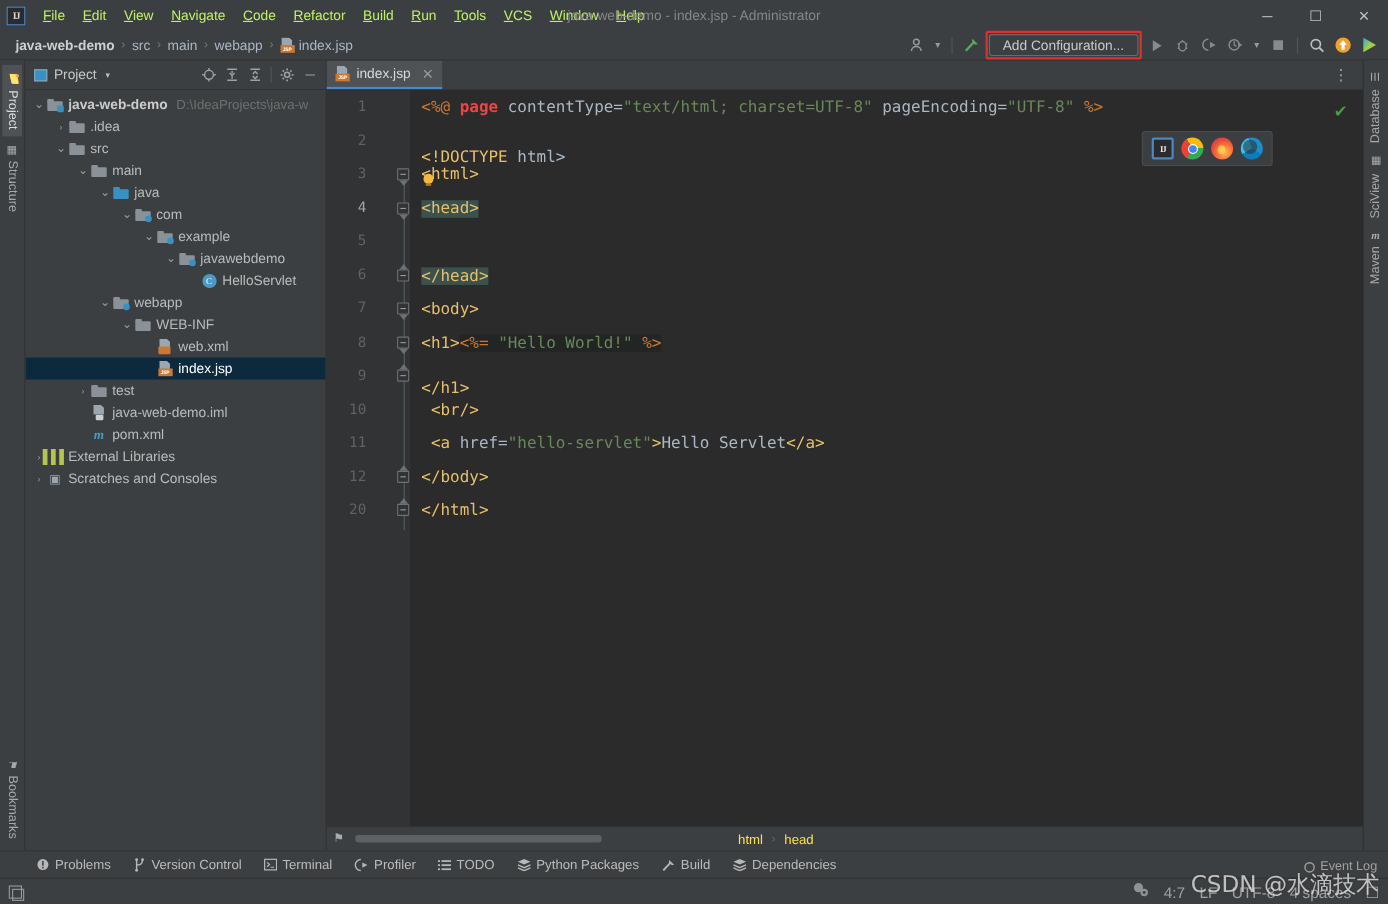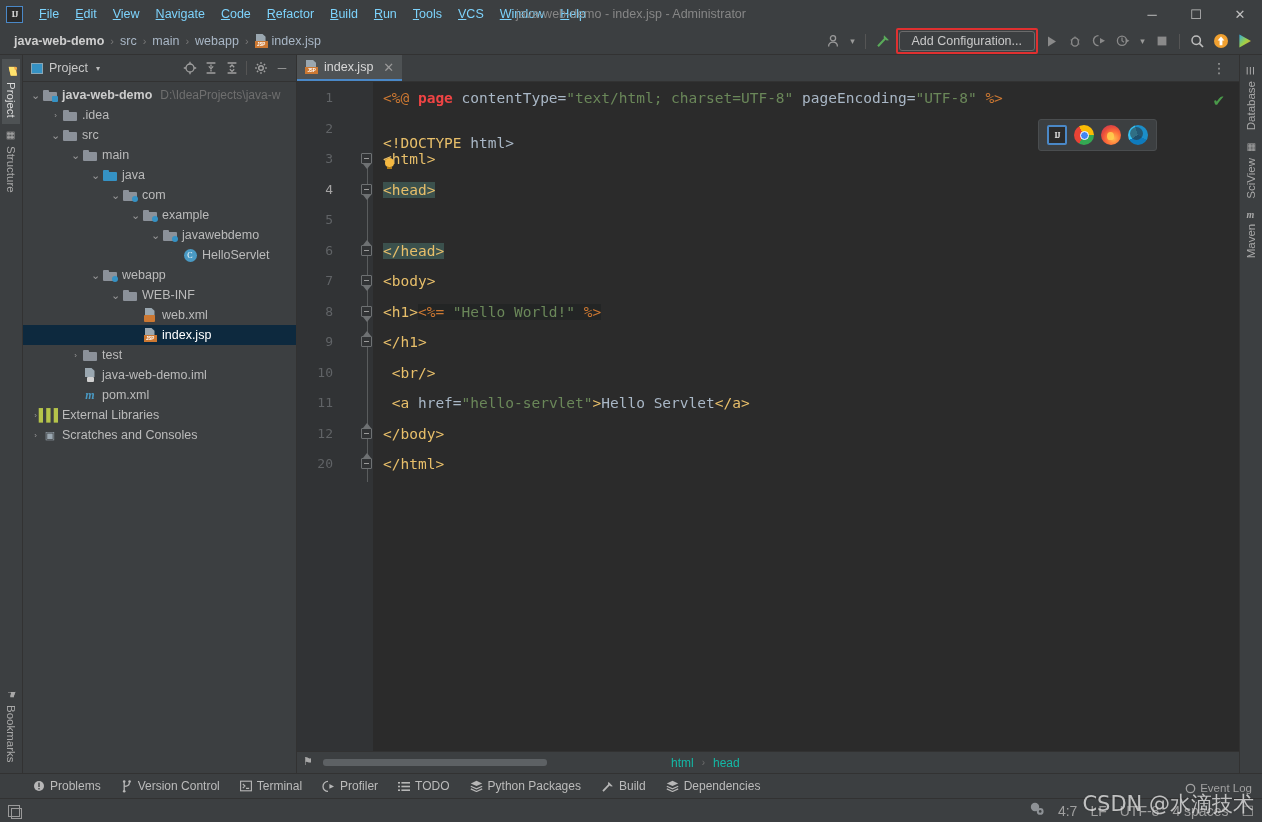--- a/index.html
+++ b/index.html
@@ -16,21 +16,21 @@
     height:28px; background:#3c3f41; display:flex; align-items:center;
     flex:0 0 28px; position:relative; padding-left:6px;
   }
   .ij-logo {
     width:17px; height:17px; border:1px solid #4a88c7; background:#2b2b2b;
     display:flex; align-items:center; justify-content:center; margin-right:8px;
     font-size:9px; font-weight:bold; color:#d8d8d8; letter-spacing:-1px;
     font-family:"Liberation Serif", serif;
   }
   .menu-item {
-    font-size:12.5px; color:#7dd3fc; padding:4px 8px; cursor:default; white-space:nowrap;
+    font-size:12.5px; color:#bef264; padding:4px 8px; cursor:default; white-space:nowrap;
   }
   .menu-item u { text-decoration:underline; }
   .window-title {
     position:absolute; left:0; right:0; text-align:center;
     font-size:12.5px; color:#868686; pointer-events:none;
   }
   .win-btns { margin-left:auto; display:flex; align-items:center; z-index:2; }
   .win-btn {
     width:44px; height:28px; display:flex; align-items:center; justify-content:center;
     color:#c0c0c0; font-size:13px;
@@ -293,21 +293,21 @@
 
   
   .bc-bar {
     height:22px; flex:0 0 22px; background:#3c3f41; display:flex; align-items:center;
     border-top:1px solid #323232; position:relative;
   }
   .bc-scroll {
     position:absolute; left:26px; top:7px; width:224px; height:7px; background:#5d6164; border-radius:3px;
   }
   .bc-items { margin-left:370px; display:flex; align-items:center; gap:4px; }
-  .bc-item { font-size:12px; color:#14b8a6; padding:1px 4px; cursor:default; }
+  .bc-item { font-size:12px; color:#fde047; padding:1px 4px; cursor:default; }
   .bc-sep { color:#6d6d6d; font-size:10px; }
   .bm-flag {
     position:absolute; left:6px; top:3px; width:11px; height:14px; color:#a9a9a9; font-size:11px;
   }
 
   
   .bottom-tabs {
     height:25px; flex:0 0 25px; background:#3c3f41; display:flex; align-items:center;
     border-top:1px solid #323232; padding-left:24px; gap:2px;
   }
@@ -712,21 +712,21 @@
             <div class="lnum" style="top: 367px;">20</div>
           </div>
         <div class="code" id="code-root">
             <div class="cline" style="top: 1px;"><span class="tok-dir">&lt;%@ </span><span class="tok-kw">page</span><span class="tok-txt"> contentType=</span><span class="tok-str">"text/html; charset=UTF-8"</span><span class="tok-txt"> pageEncoding=</span><span class="tok-str">"UTF-8"</span><span class="tok-dir"> %&gt;</span></div>
             <div class="cline" style="top: 46px;"><span class="tok-tag">&lt;!DOCTYPE </span><span class="tok-txt">html&gt;</span></div>
             <div class="cline" style="top: 62px;"><span class="tok-tag">&lt;html&gt;</span></div>
             <div class="cline" style="top: 92.5px;"><span class="tok-tag hl-tag">&lt;head&gt;</span></div>
             <div class="cline" style="top: 153.5px;"><span class="tok-tag hl-tag">&lt;/head&gt;</span></div>
             <div class="cline" style="top: 184px;"><span class="tok-tag">&lt;body&gt;</span></div>
             <div class="cline" style="top: 214.5px;"><span class="tok-tag">&lt;h1&gt;</span><span class="tok-dir hl-scriptlet">&lt;%= </span><span class="tok-str hl-scriptlet">"Hello World!"</span><span class="tok-dir hl-scriptlet"> %&gt;</span></div>
-            <div class="cline" style="top: 245px;"><span class="tok-tag">&lt;/h1&gt;</span></div>
+            <div class="cline" style="top: 256px;"><span class="tok-tag">&lt;/h1&gt;</span></div>
             <div class="cline" style="top: 275.5px;"><span class="tok-tag"> &lt;br/&gt;</span></div>
             <div class="cline" style="top: 306px;"><span class="tok-tag"> &lt;a </span><span class="tok-attrname">href=</span><span class="tok-str">"hello-servlet"</span><span class="tok-tag">&gt;</span><span class="tok-txt">Hello Servlet</span><span class="tok-tag">&lt;/a&gt;</span></div>
             <div class="cline" style="top: 336.5px;"><span class="tok-tag">&lt;/body&gt;</span></div>
             <div class="cline" style="top: 367px;"><span class="tok-tag">&lt;/html&gt;</span></div>
           </div>
           <div class="bulb" style="top: 76px;"></div>
 
         <div class="browsers">
           <div class="b-ico b-ij">IJ</div>
           <div class="b-ico b-chrome"></div>

